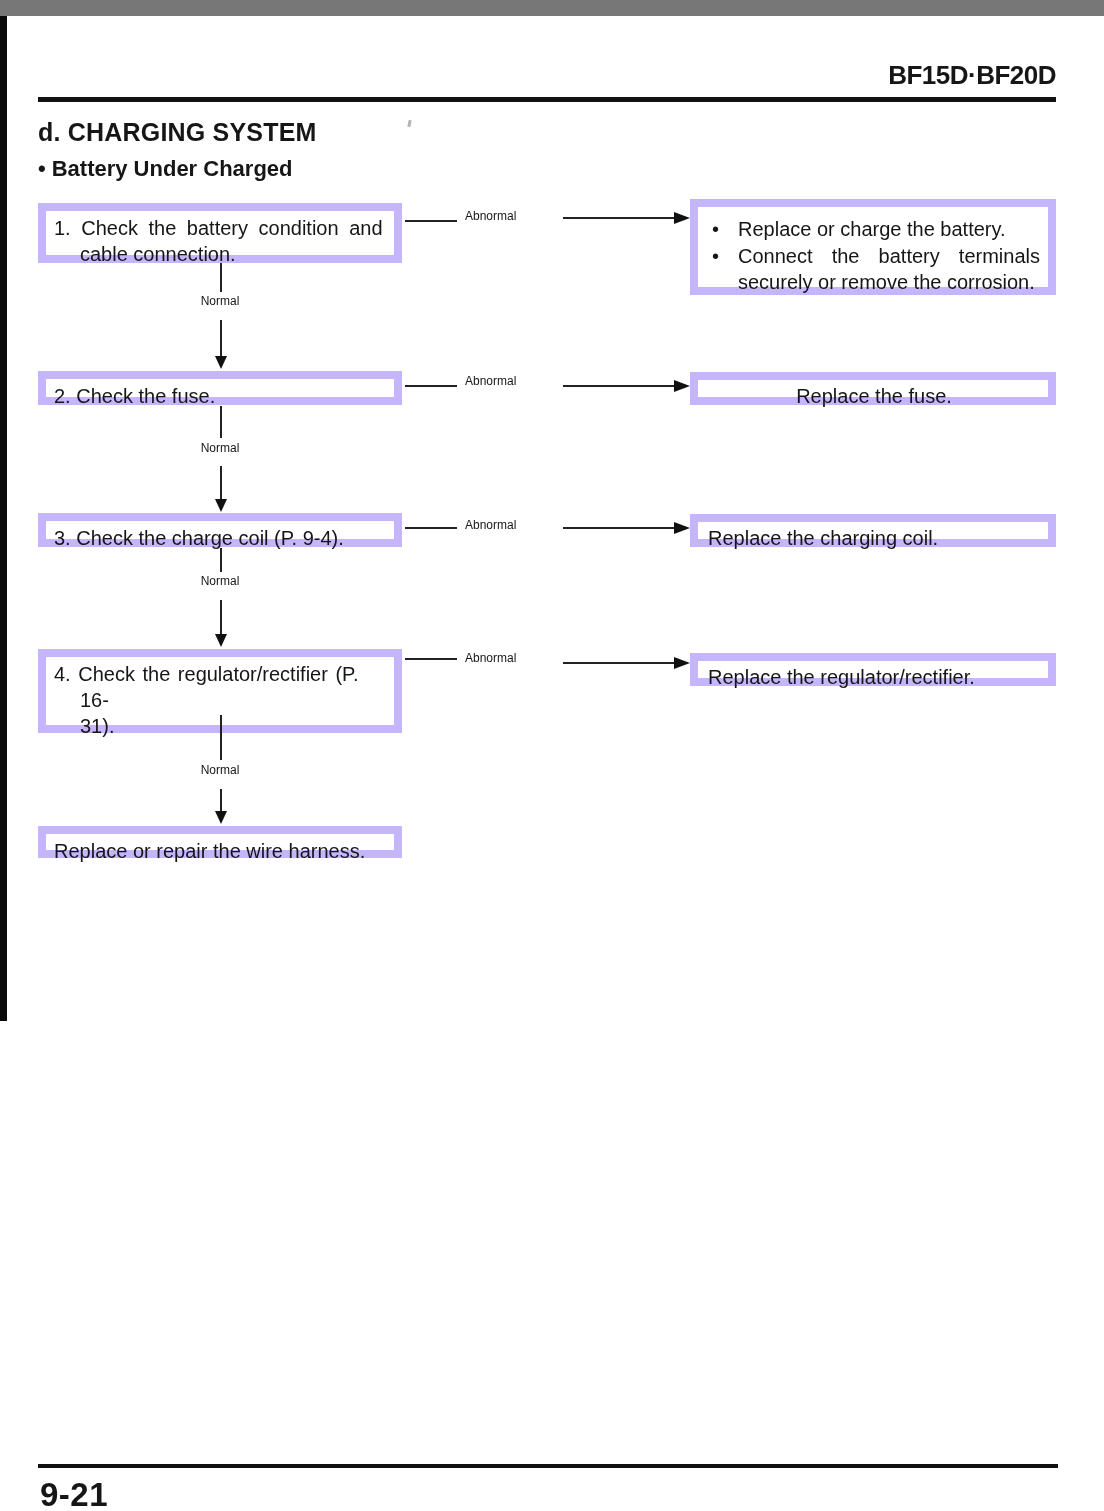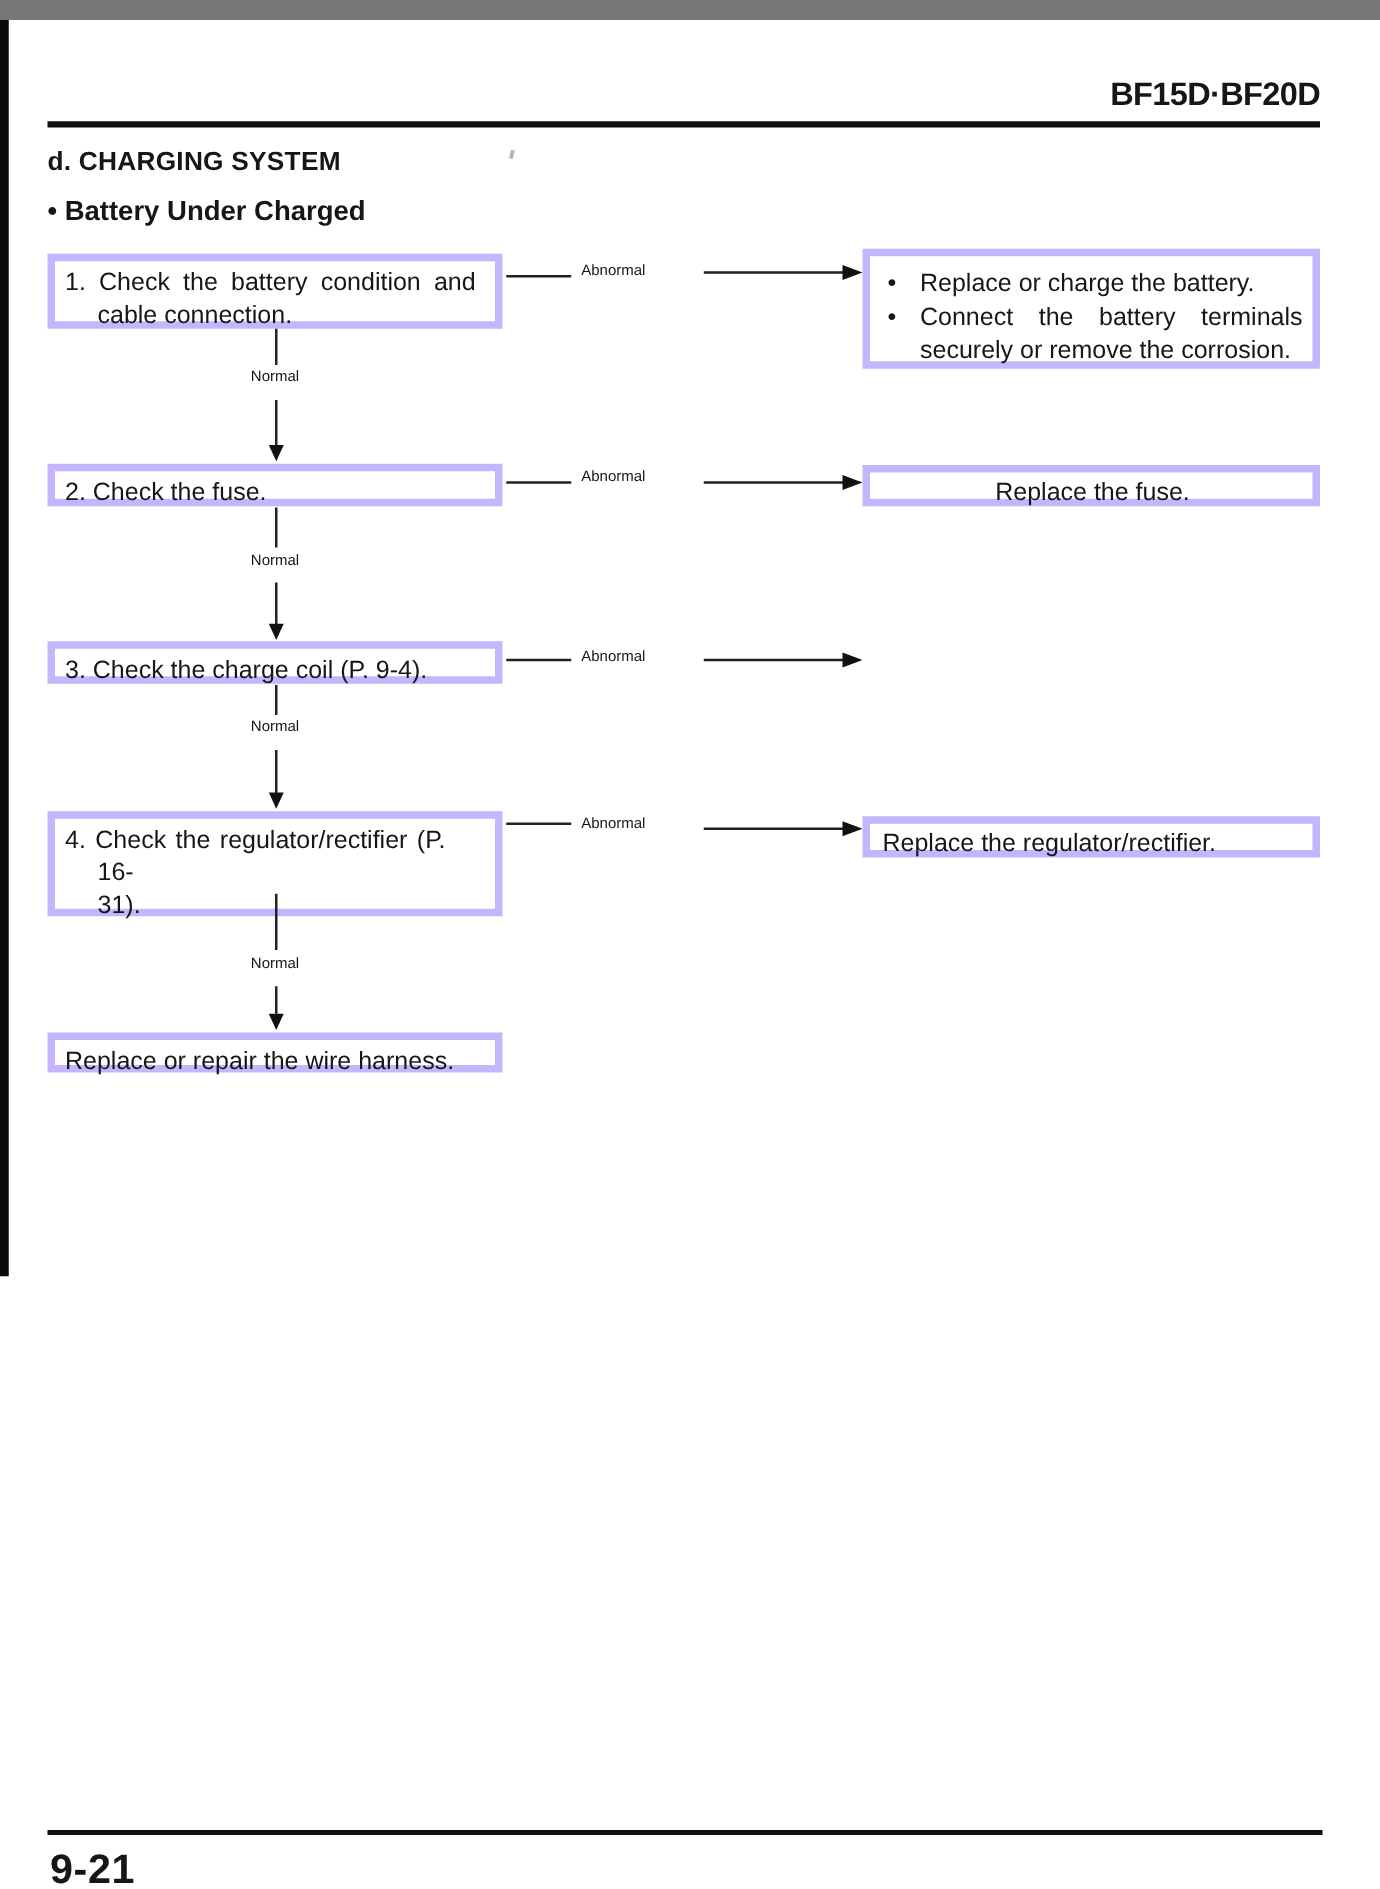--- a/index.html
+++ b/index.html
@@ -17,29 +17,29 @@
   .scan-strip-bottom{position:absolute;left:0;top:1500px;width:1104px;height:11px;background:#d7d7d7;}
   .scan-speck{position:absolute;left:408px;top:104px;width:3px;height:7px;background:#b5b5b5;transform:rotate(12deg);}
 
   .model-code{
     position:absolute;left:700px;top:44px;width:356px;
     text-align:right;font-size:26px;font-weight:700;letter-spacing:-0.5px;
   }
   .rule-top{position:absolute;left:38px;top:81px;width:1018px;height:5px;background:#111;}
   .rule-bottom{position:absolute;left:38px;top:1448px;width:1020px;height:4px;background:#111;}
 
-  .section-title{position:absolute;left:38px;top:102px;font-size:21px;font-weight:700;letter-spacing:0.2px;}
+  .section-title{position:absolute;left:38px;top:102px;font-size:25px;font-weight:700;letter-spacing:0.2px;}
   .subsection-title{position:absolute;left:38px;top:140px;font-size:22px;font-weight:700;}
   .subsection-title .marker{margin-right:6px;}
 
   .page-number{position:absolute;left:40px;top:1460px;font-size:33px;font-weight:700;letter-spacing:0.5px;}
 
   .fc-box{
     position:absolute;box-sizing:border-box;
-    border:6px solid #c4b5fd;background:#fff;
+    border:8px solid #c4b5fd;background:#fff;
     font-size:20px;line-height:26px;
   }
   .box-left{left:38px;width:364px;padding:4px 6px 4px 8px;}
   .box-right{left:690px;width:366px;padding:3px 8px 3px 10px;}
 
   .hang{padding-left:26px;text-indent:-26px;}
   .stretch1{word-spacing:5px;}
   .stretch2{word-spacing:2px;}
 
   .bullet-item{display:flex;margin:1px 0;}
@@ -129,20 +129,23 @@
 
   <div class="fc-box box-left" style="top:497px;height:34px;">
     <span>3. Check the charge coil (P. 9-4).</span>
   </div>
 
   <div class="hline" style="left:405px;top:511px;width:52px;"></div>
   <div class="lbl lbl-abnormal" style="top:502px;">Abnormal</div>
   <div class="hline" style="left:563px;top:511px;width:112px;"></div>
   <div class="arrow-right" style="left:674px;top:506px;"></div>
 
+  <div class="fc-box box-right" style="top:498px;height:33px;">
+    <span>Replace the charging coil.</span>
+  </div>
 
   <div class="vline" style="left:220px;top:532px;height:24px;"></div>
   <div class="lbl lbl-normal" style="top:558px;">Normal</div>
   <div class="vline" style="left:220px;top:584px;height:35px;"></div>
   <div class="arrow-down" style="left:215px;top:618px;"></div>
 
   <div class="fc-box box-left" style="top:633px;height:84px;">
     <div class="hang">
       <span class="stretch2">4. Check the regulator/rectifier (P. 16-</span><br>
       <span>31).</span>

